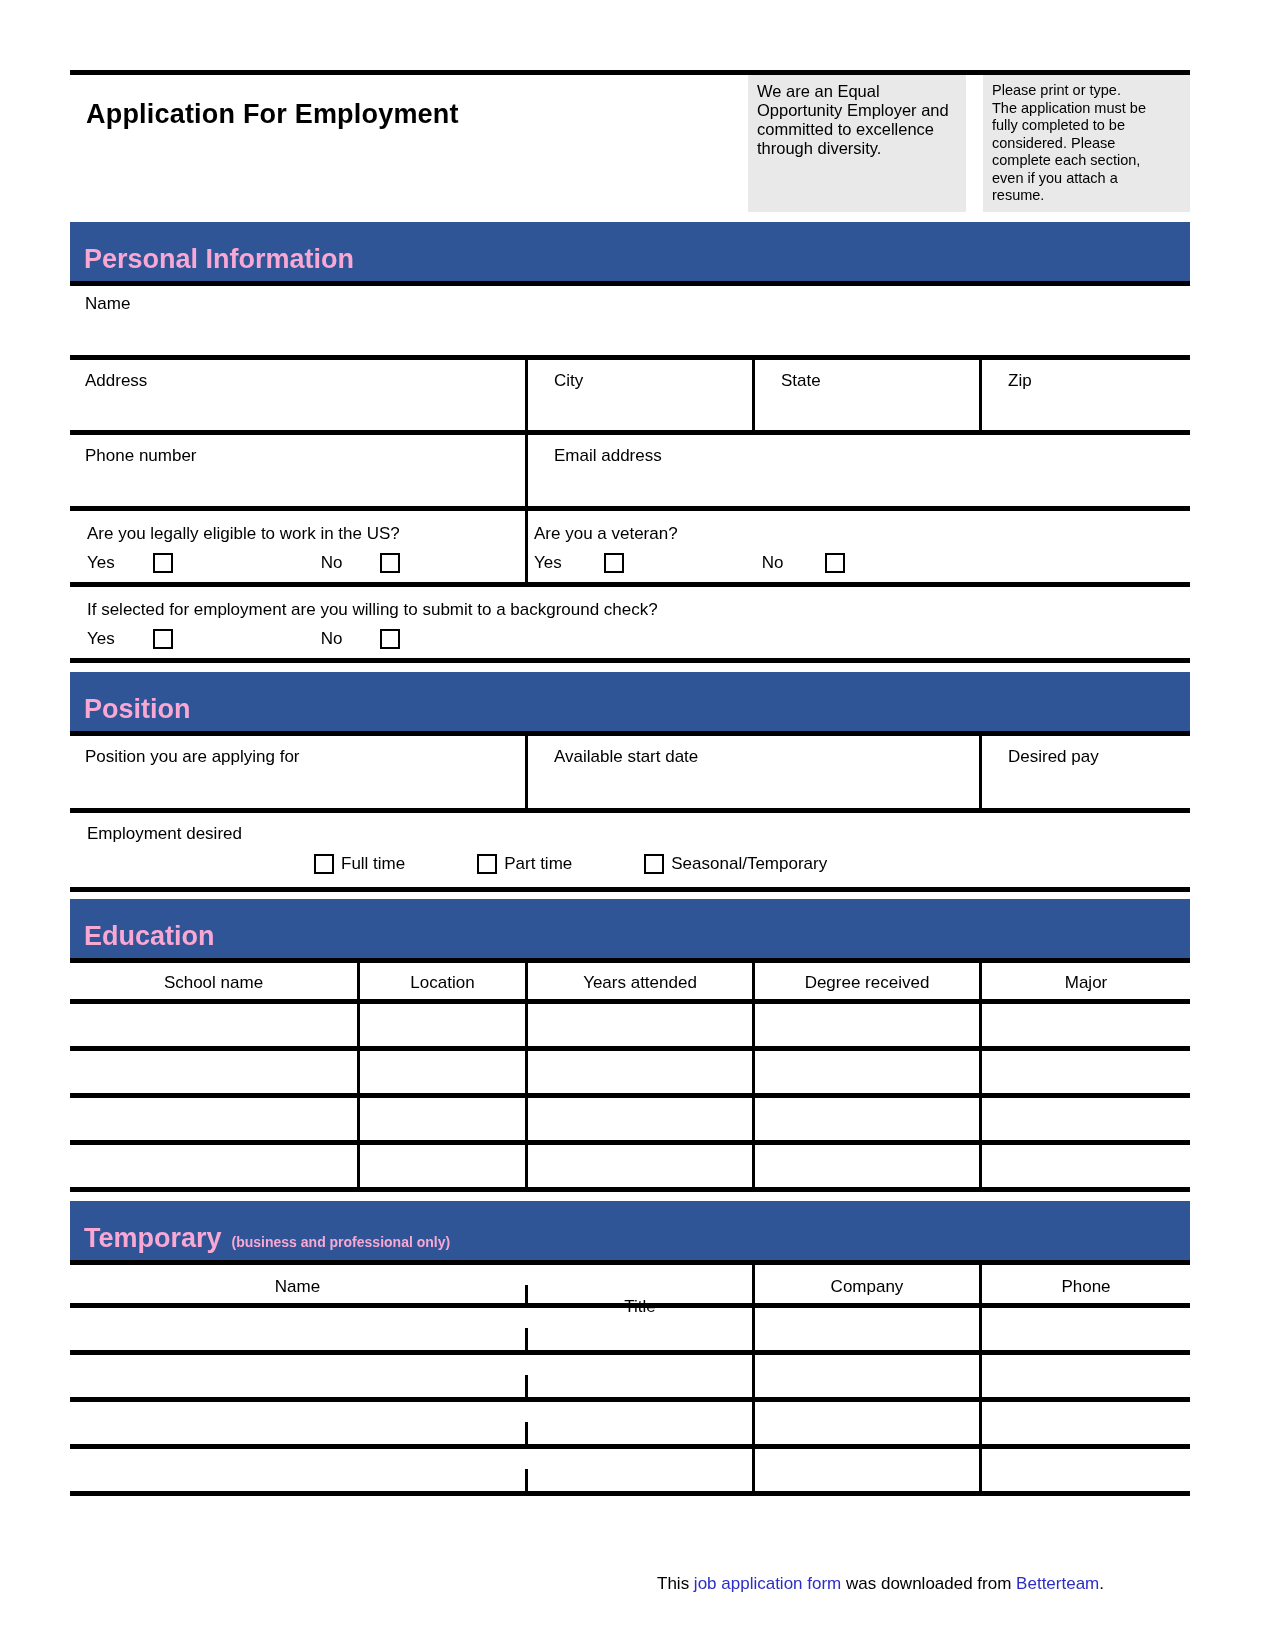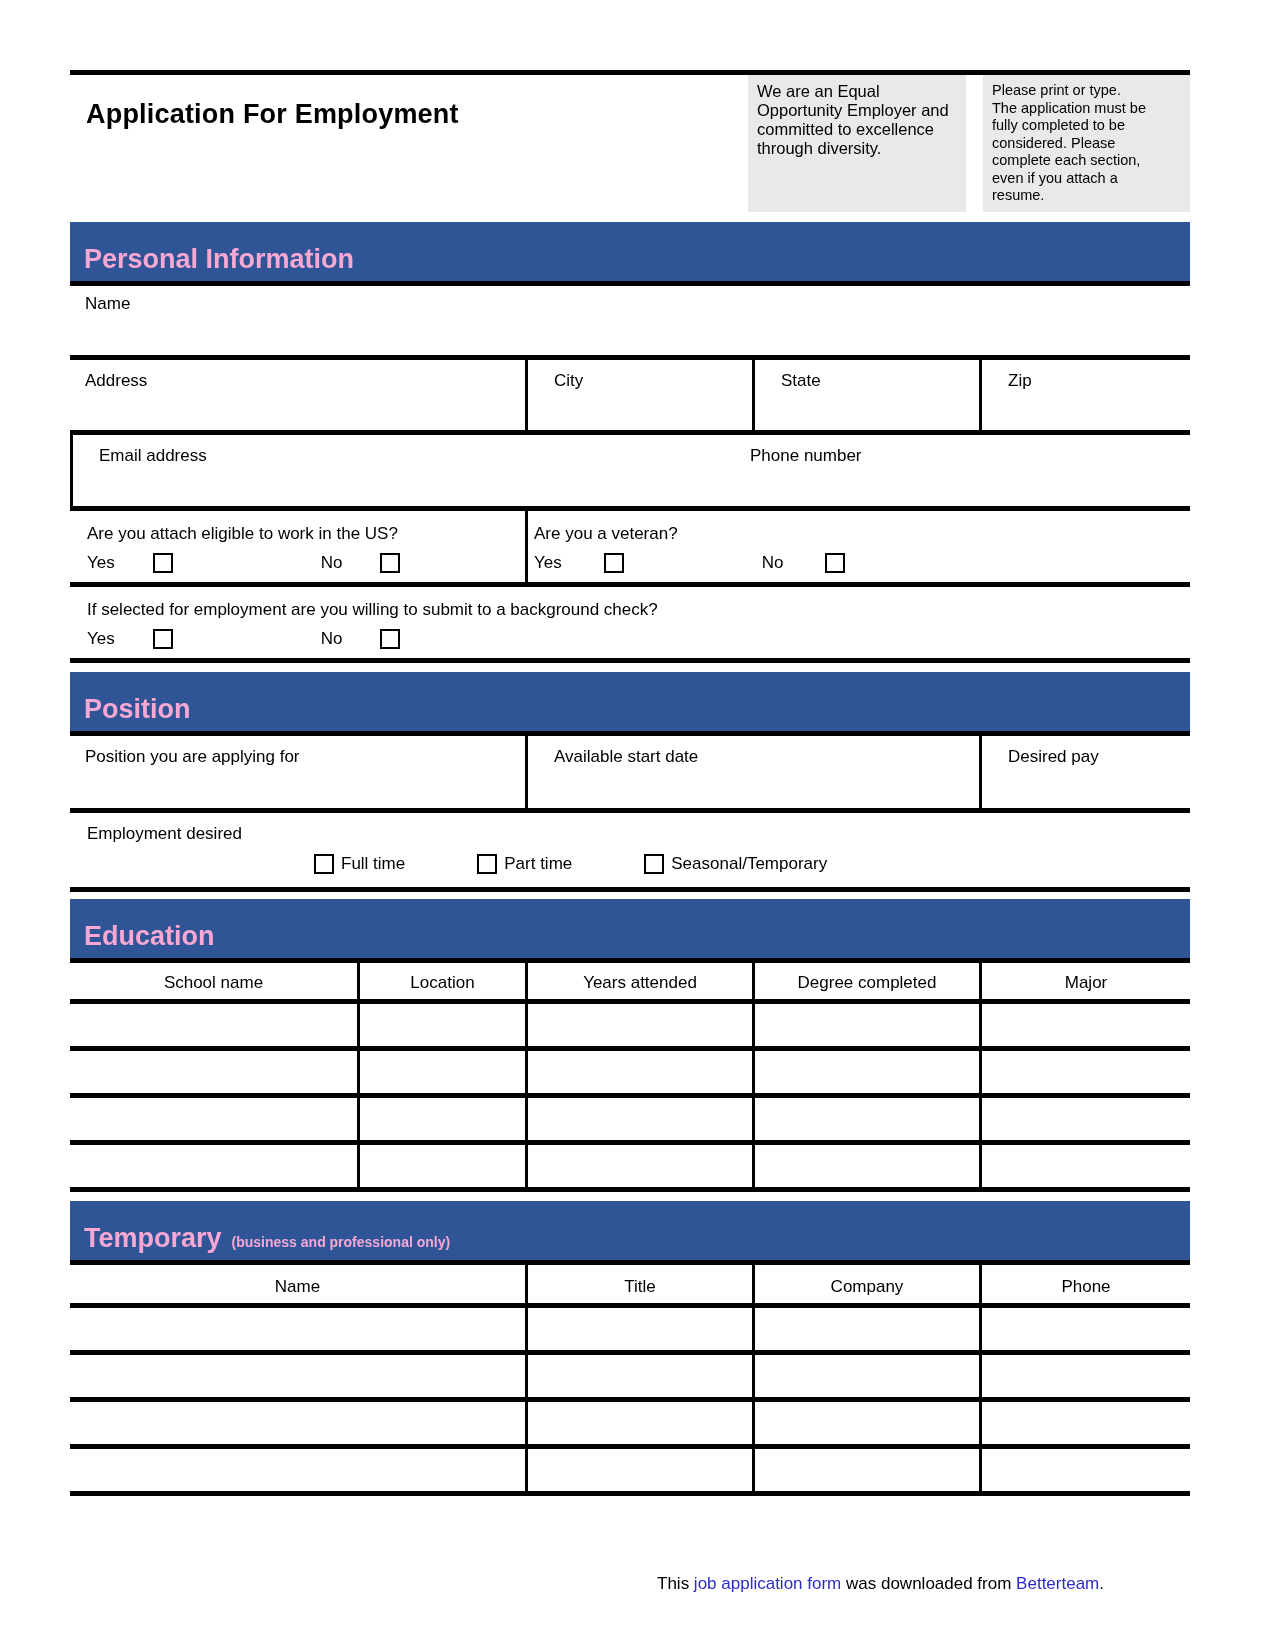--- a/index.html
+++ b/index.html
@@ -78,21 +78,21 @@
   
   .thead .cell { text-align:center; font-size:17px; }
   .edu-head { height:41px; }
   .edu-head .cell { padding-top:10px; }
   .edu-row { height:47px; }
   .ref-head { height:43px; }
   .ref-head .cell { padding-top:12px; }
   .ref-row { height:47px; }
 
   .ew1 { width:287px; } .ew2 { width:168px; } .ew3 { width:227px; } .ew4 { width:227px; } .ew5 { flex:1; }
-  .rw1 { width:455px; } .rw2 { width:227px; } .rw3 { width:227px; } .rw4 { flex:1; }
+  .rw1 { width:455px; } .rw2 { width:227px;margin-top:20px; } .rw3 { width:227px; } .rw4 { flex:1; }
 
   
   .footer { margin-top:78px; text-align:right; padding-right:86px; font-size:17px; }
   .footer a { color:var(--link-blue,#2D2DC6); text-decoration:none; cursor:pointer; }
 </style>
 </head>
 <body>
 
 <div class="page">
   <div class="doc">
@@ -134,31 +134,31 @@
       </div>
       <div class="cell w-state divl">
         <span class="flabel after-div">State</span>
       </div>
       <div class="cell w-rest divl">
         <span class="flabel after-div">Zip</span>
       </div>
     </div>
 
     <div class="row row-phone">
+      <div class="cell w-addr">
+        <span class="flabel">Phone number</span>
+      </div>
       <div class="cell w-rest divl">
         <span class="flabel after-div">Email address</span>
       </div>
-      <div class="cell w-addr">
-        <span class="flabel">Phone number</span>
-      </div>
     </div>
 
     <div class="row row-elig">
       <div class="cell w-addr">
-        <div class="question">Are you attach eligible to work in the US?</div>
+        <div class="question">Are you legally eligible to work in the US?</div>
         <div class="yn">
           <span>Yes</span>
           <span class="checkbox"></span>
           <span class="no-lab">No</span>
           <span class="checkbox"></span>
         </div>
       </div>
       <div class="cell w-rest divl">
         <div class="question after-div">Are you a veteran?</div>
         <div class="yn vet after-div">
@@ -215,21 +215,21 @@
     </div>
 
     <div class="section-bar bar-education">
       <span class="big">Education</span>
     </div>
 
     <div class="row thead edu-head">
       <div class="cell ew1">School name</div>
       <div class="cell ew2 divl">Location</div>
       <div class="cell ew3 divl">Years attended</div>
-      <div class="cell ew4 divl">Degree completed</div>
+      <div class="cell ew4 divl">Degree received</div>
       <div class="cell ew5 divl">Major</div>
     </div>
 
     <div class="row edu-row">
       <div class="cell ew1"></div>
       <div class="cell ew2 divl"></div>
       <div class="cell ew3 divl"></div>
       <div class="cell ew4 divl"></div>
       <div class="cell ew5 divl"></div>
     </div>

